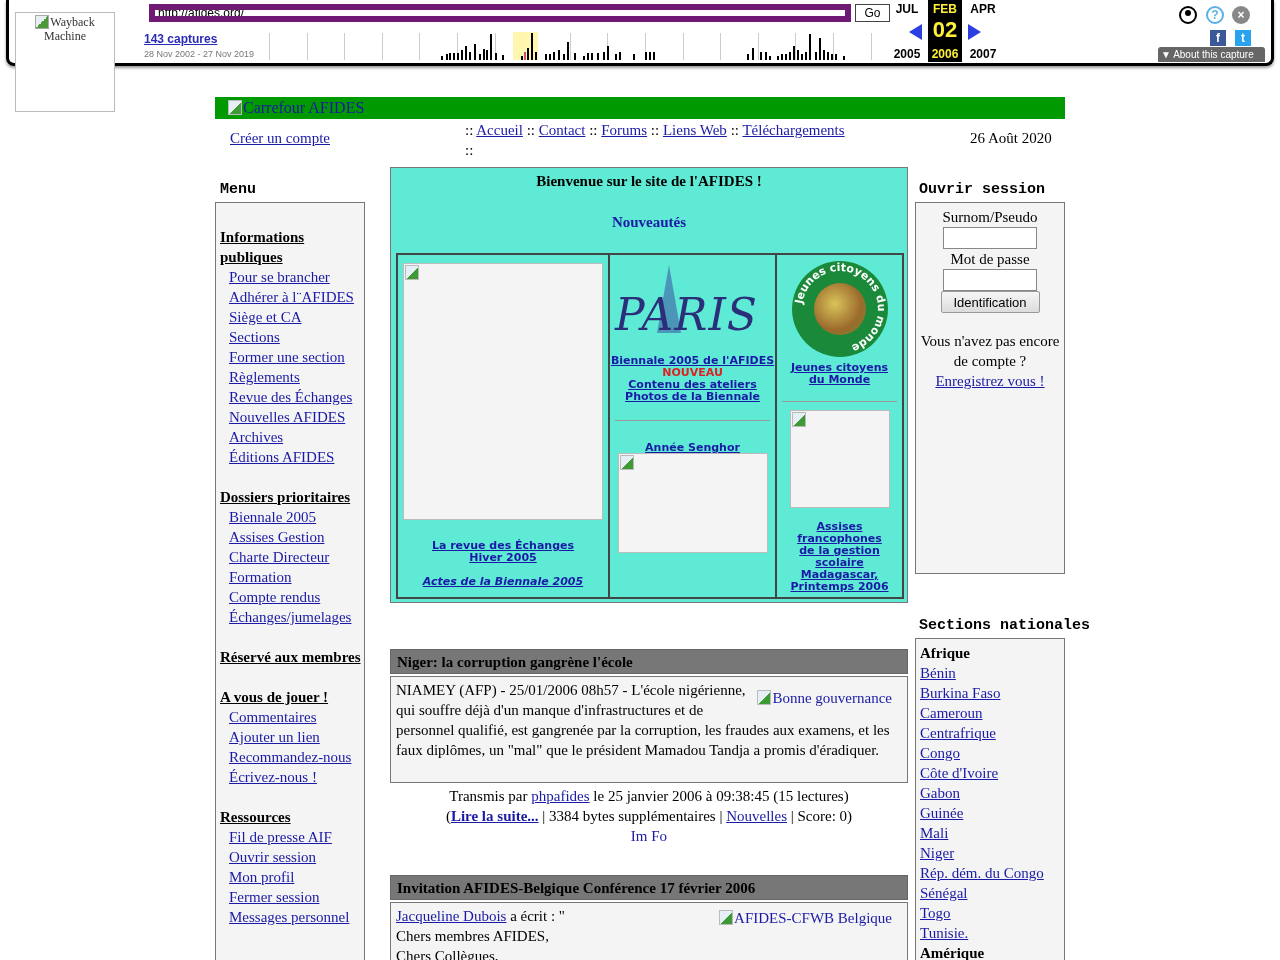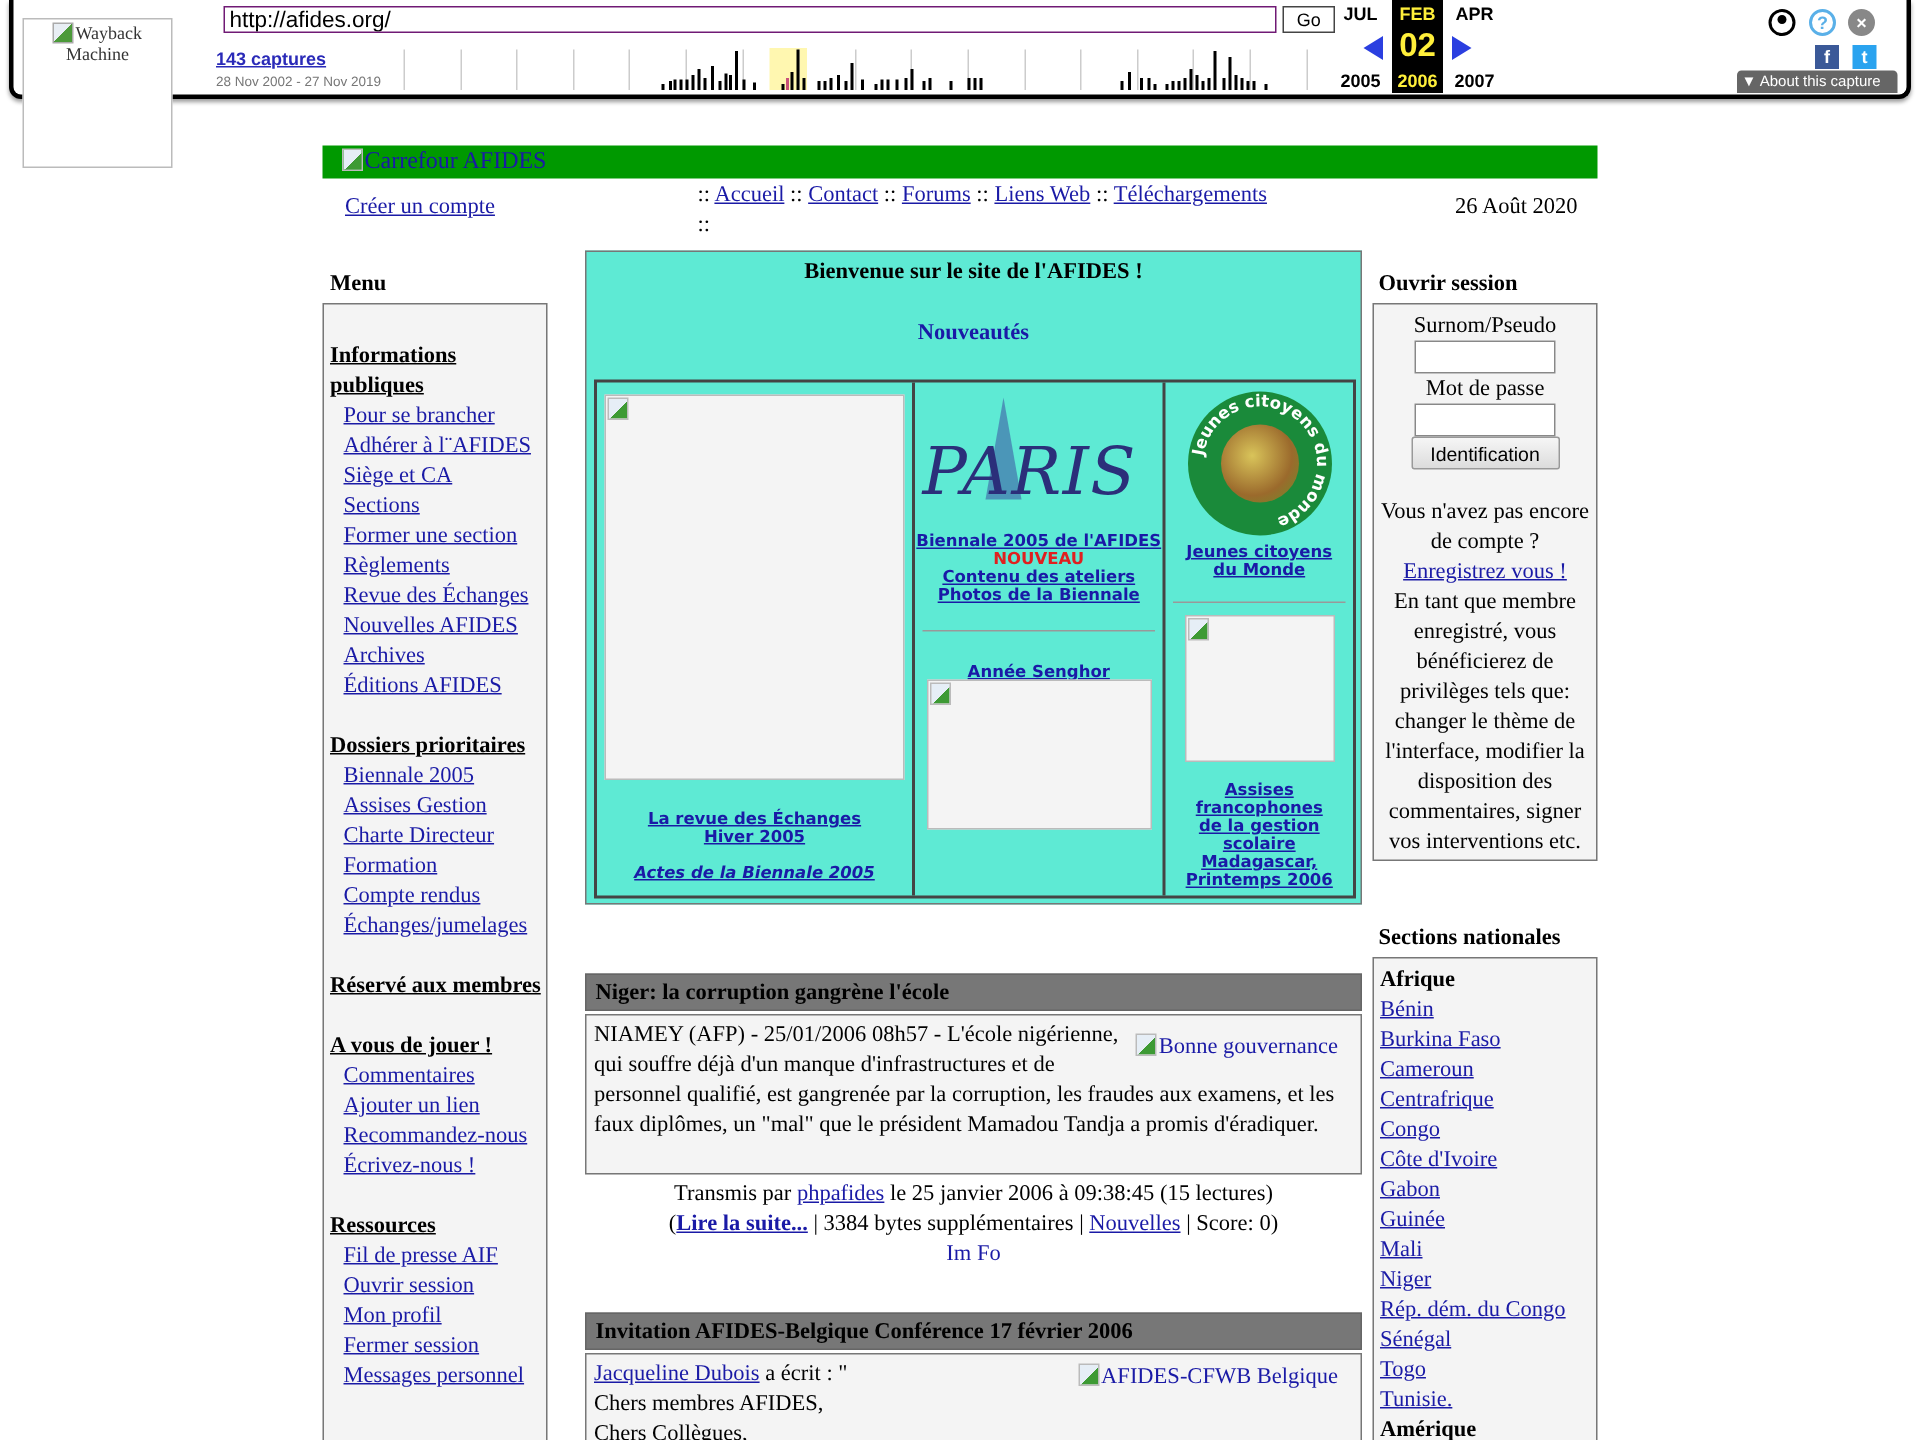--- a/index.html
+++ b/index.html
@@ -19,21 +19,21 @@
   }
   #wb-logo {
     position: absolute; left: 15px; top: 12px; width: 100px; height: 100px;
     border: 1px solid #bbb; background: #fff; z-index: 5;
     font-size: 12px; color: #333; text-align: center; padding-top: 2px; line-height: 14px;
   }
   #wb-logo .broken { display: inline-block; width: 14px; height: 14px; vertical-align: top;
     background: linear-gradient(135deg, #e8eef4 50%, #4c9a3a 50%); border: 1px solid #aaa; margin-right: 1px; }
   #wb-url {
     position: absolute; left: 140px; top: 4px; width: 702px; height: 18px;
-    border: 1px solid #701a75; font-size: 15px; padding: 1px 3px; font-family: "Liberation Sans", sans-serif;
+    border: 6px solid #701a75; font-size: 12px; padding: 1px 3px; font-family: "Liberation Sans", sans-serif;
   }
   #wb-go {
     position: absolute; left: 846px; top: 4px; width: 35px; height: 18px;
     border: 1px solid #444; background: #fff; font-size: 12px; text-align: center; line-height: 16px;
   }
   #wb-captures { position: absolute; left: 135px; top: 32px; font-size: 12px; font-weight: bold; color: #2a2ab8; }
   #wb-range { position: absolute; left: 135px; top: 49px; font-size: 9px; color: #777; }
   #wb-spark { position: absolute; left: 254px; top: 30px; width: 602px; height: 30px; }
   #wb-spark .tick { position: absolute; top: 3px; width: 1px; height: 27px; background: #ccc; }
   #wb-spark .bar { position: absolute; bottom: 0; width: 2px; background: #000; }
@@ -66,21 +66,21 @@
   #banner { position: absolute; left: 215px; top: 97px; width: 850px; height: 22px; background: #009900; }
   #banner .img { font-size: 16px; color: #1a1aa6; padding-left: 13px; line-height: 21px; }
   .brokenimg { display: inline-block; width: 14px; height: 15px; vertical-align: -2px; margin-right: 1px;
     background: linear-gradient(135deg, #e6eef6 55%, #3d9a34 55%); border: 1px solid #bbb; }
 
   #create-account { position: absolute; left: 230px; top: 130px; }
   #topnav { position: absolute; left: 465px; top: 120px; width: 440px; text-align: left; line-height: 20px; }
   #topnav .sep { color: #000; }
   #date { position: absolute; left: 970px; top: 130px; }
 
-  .blocktitle { font-weight: bold; font-size: 15px; }
+  .blocktitle { font-weight: bold; font-size: 15px; font-family: Liberation Mono, monospace; }
   #menu-title { position: absolute; left: 220px; top: 181px; }
   #menu-box {
     position: absolute; left: 215px; top: 202px; width: 150px; height: 780px;
     border: 1px solid #777; background: #f4f4f4; padding: 24px 0 0 4px; line-height: 20px;
   }
   #menu-box .sec { font-weight: bold; color: #000; text-decoration: underline; display: block; }
   #menu-box .item { display: block; padding-left: 9px; }
   #menu-box .gap { height: 20px; }
 
   #center-box {
@@ -396,21 +396,20 @@
 <div id="login-title" class="blocktitle">Ouvrir session</div>
 <div id="login-box">
   <div>Surnom/Pseudo</div>
   <input class="inp" type="text" value="" style="">
   <div>Mot de passe</div>
   <input class="inp" type="password" value="" style="">
   <button id="login-btn">Identification</button>
   <div id="login-text">
     <span>Vous n'avez pas encore de compte ?</span><br>
     <a href="#">Enregistrez vous !</a><br>
-    <span>En tant que membre enregistré, vous bénéficierez de privilèges tels que: changer le thème de l'interface, modifier la disposition des commentaires, signer vos interventions etc.</span>
   </div>
 </div>
 
 <div id="sections-title" class="blocktitle">Sections nationales</div>
 <div id="sections-box">
   <span class="region">Afrique</span>
   <a href="#">Bénin </a>
   <a href="#">Burkina Faso</a>
   <a href="#">Cameroun </a>
   <a href="#">Centrafrique </a>

